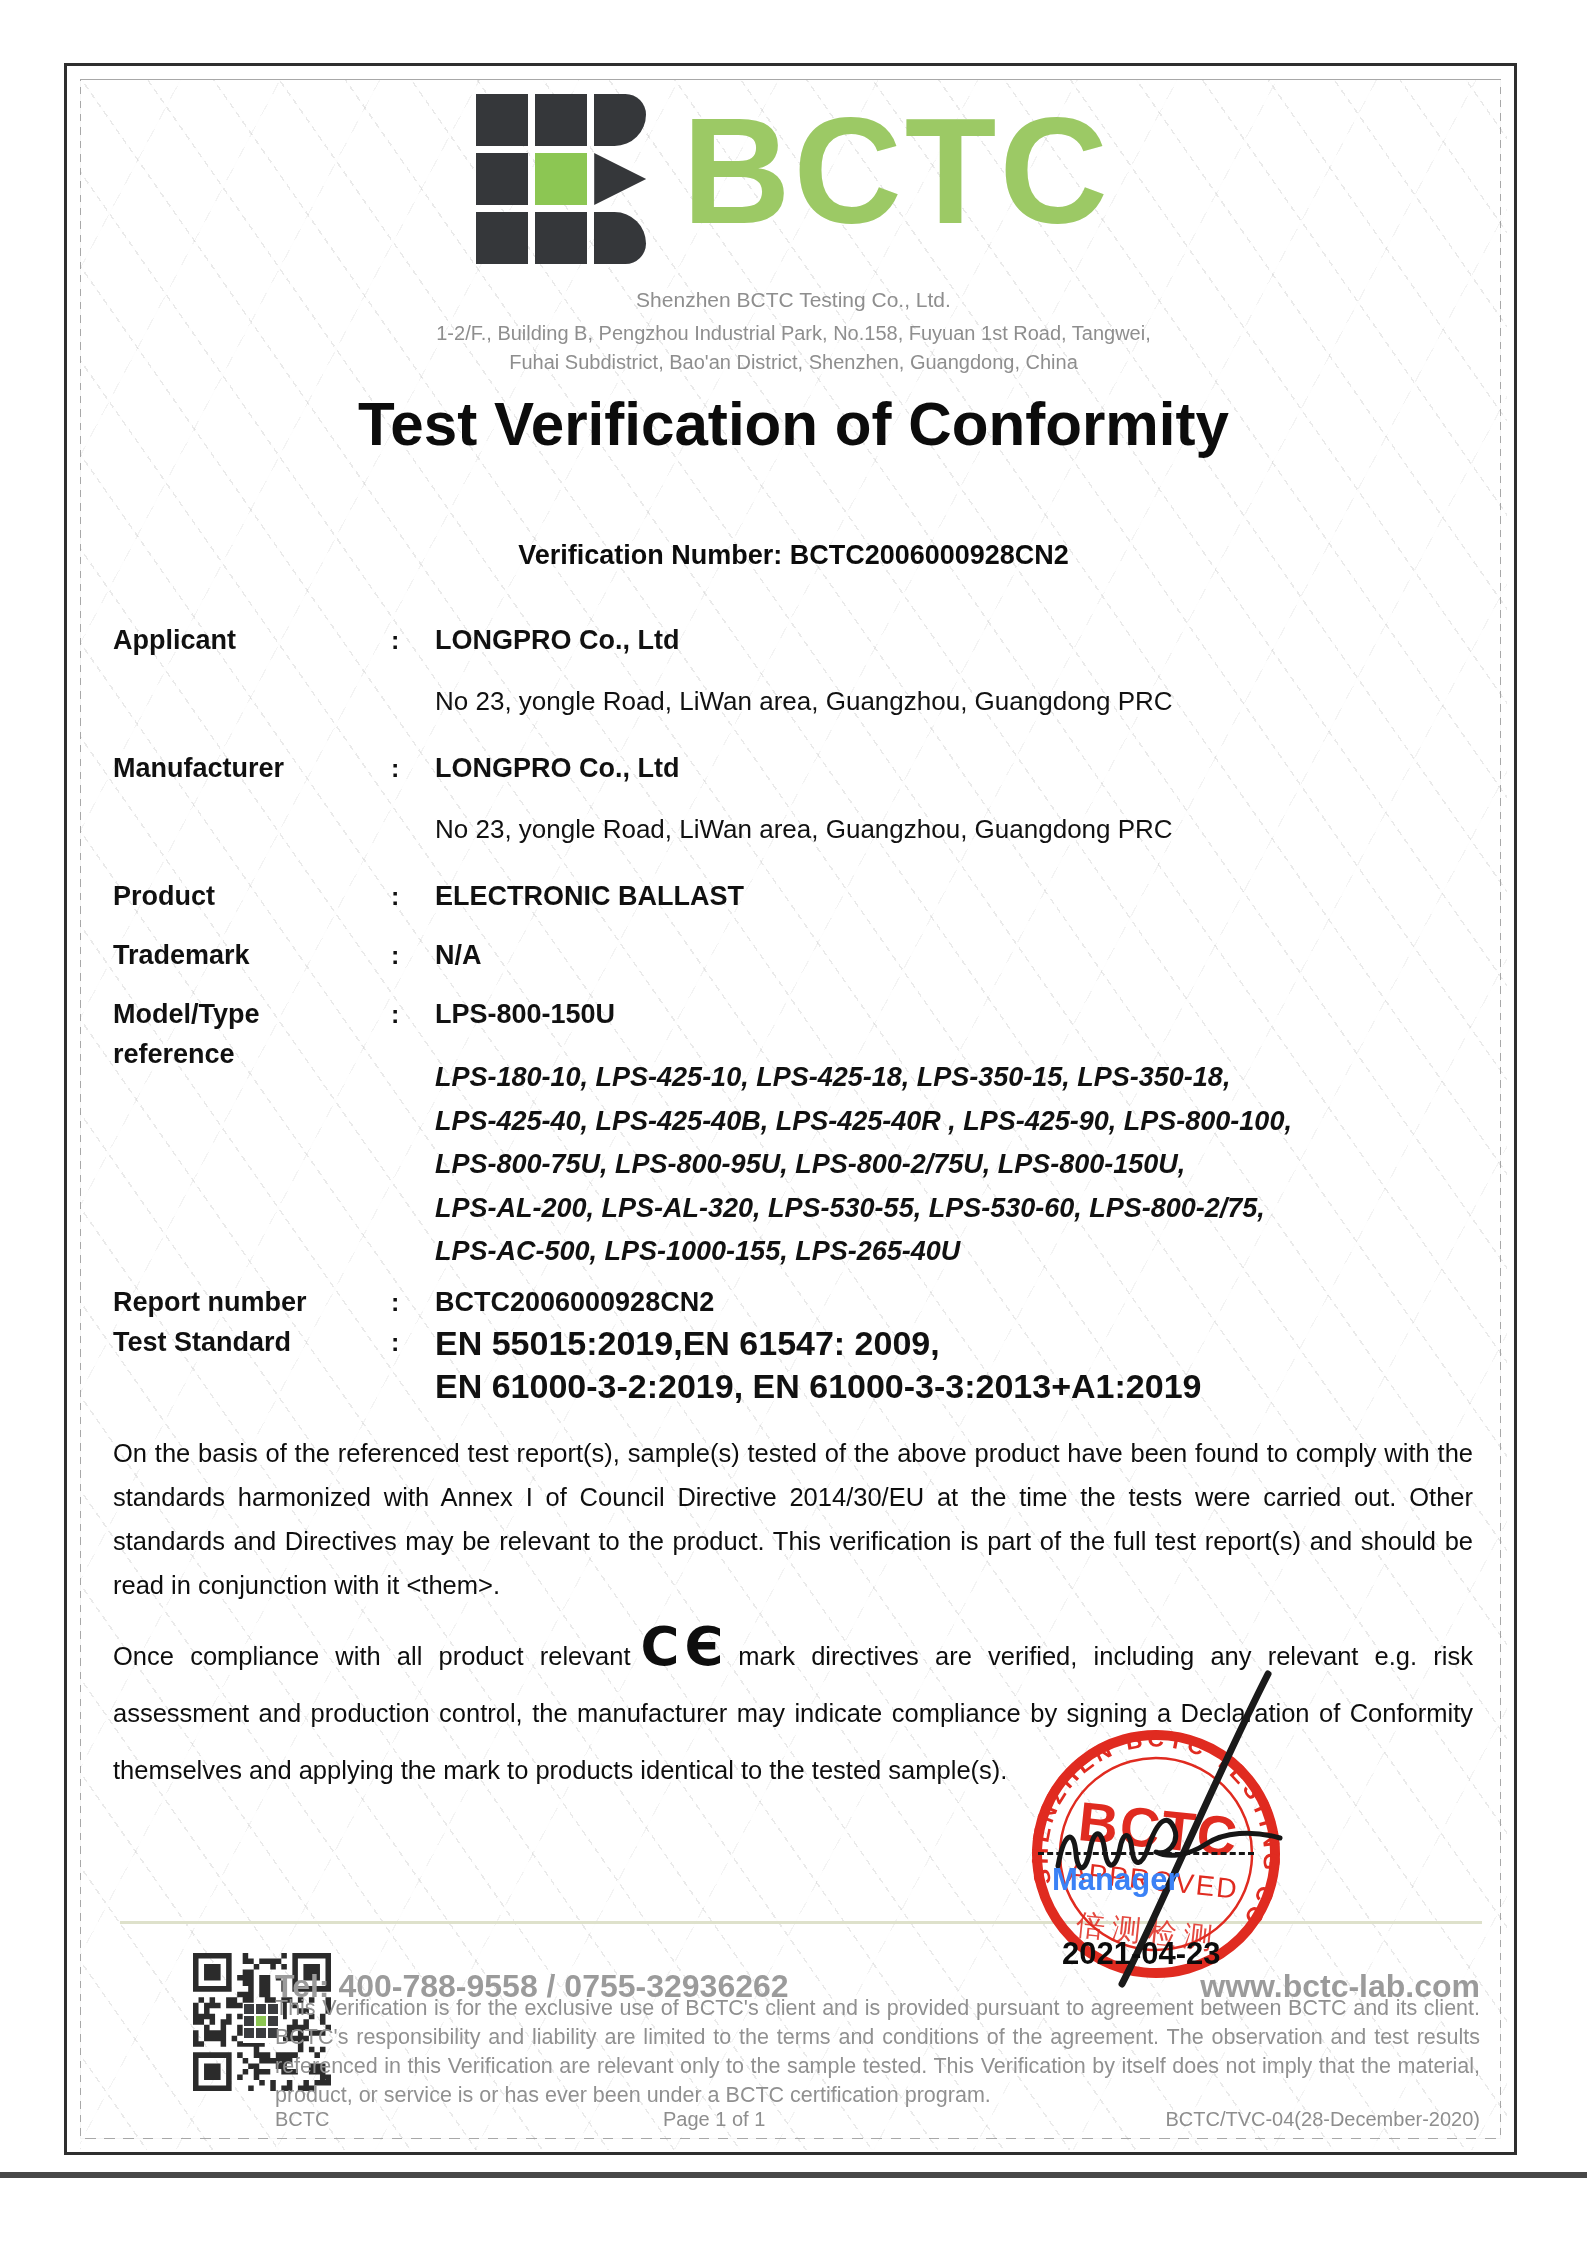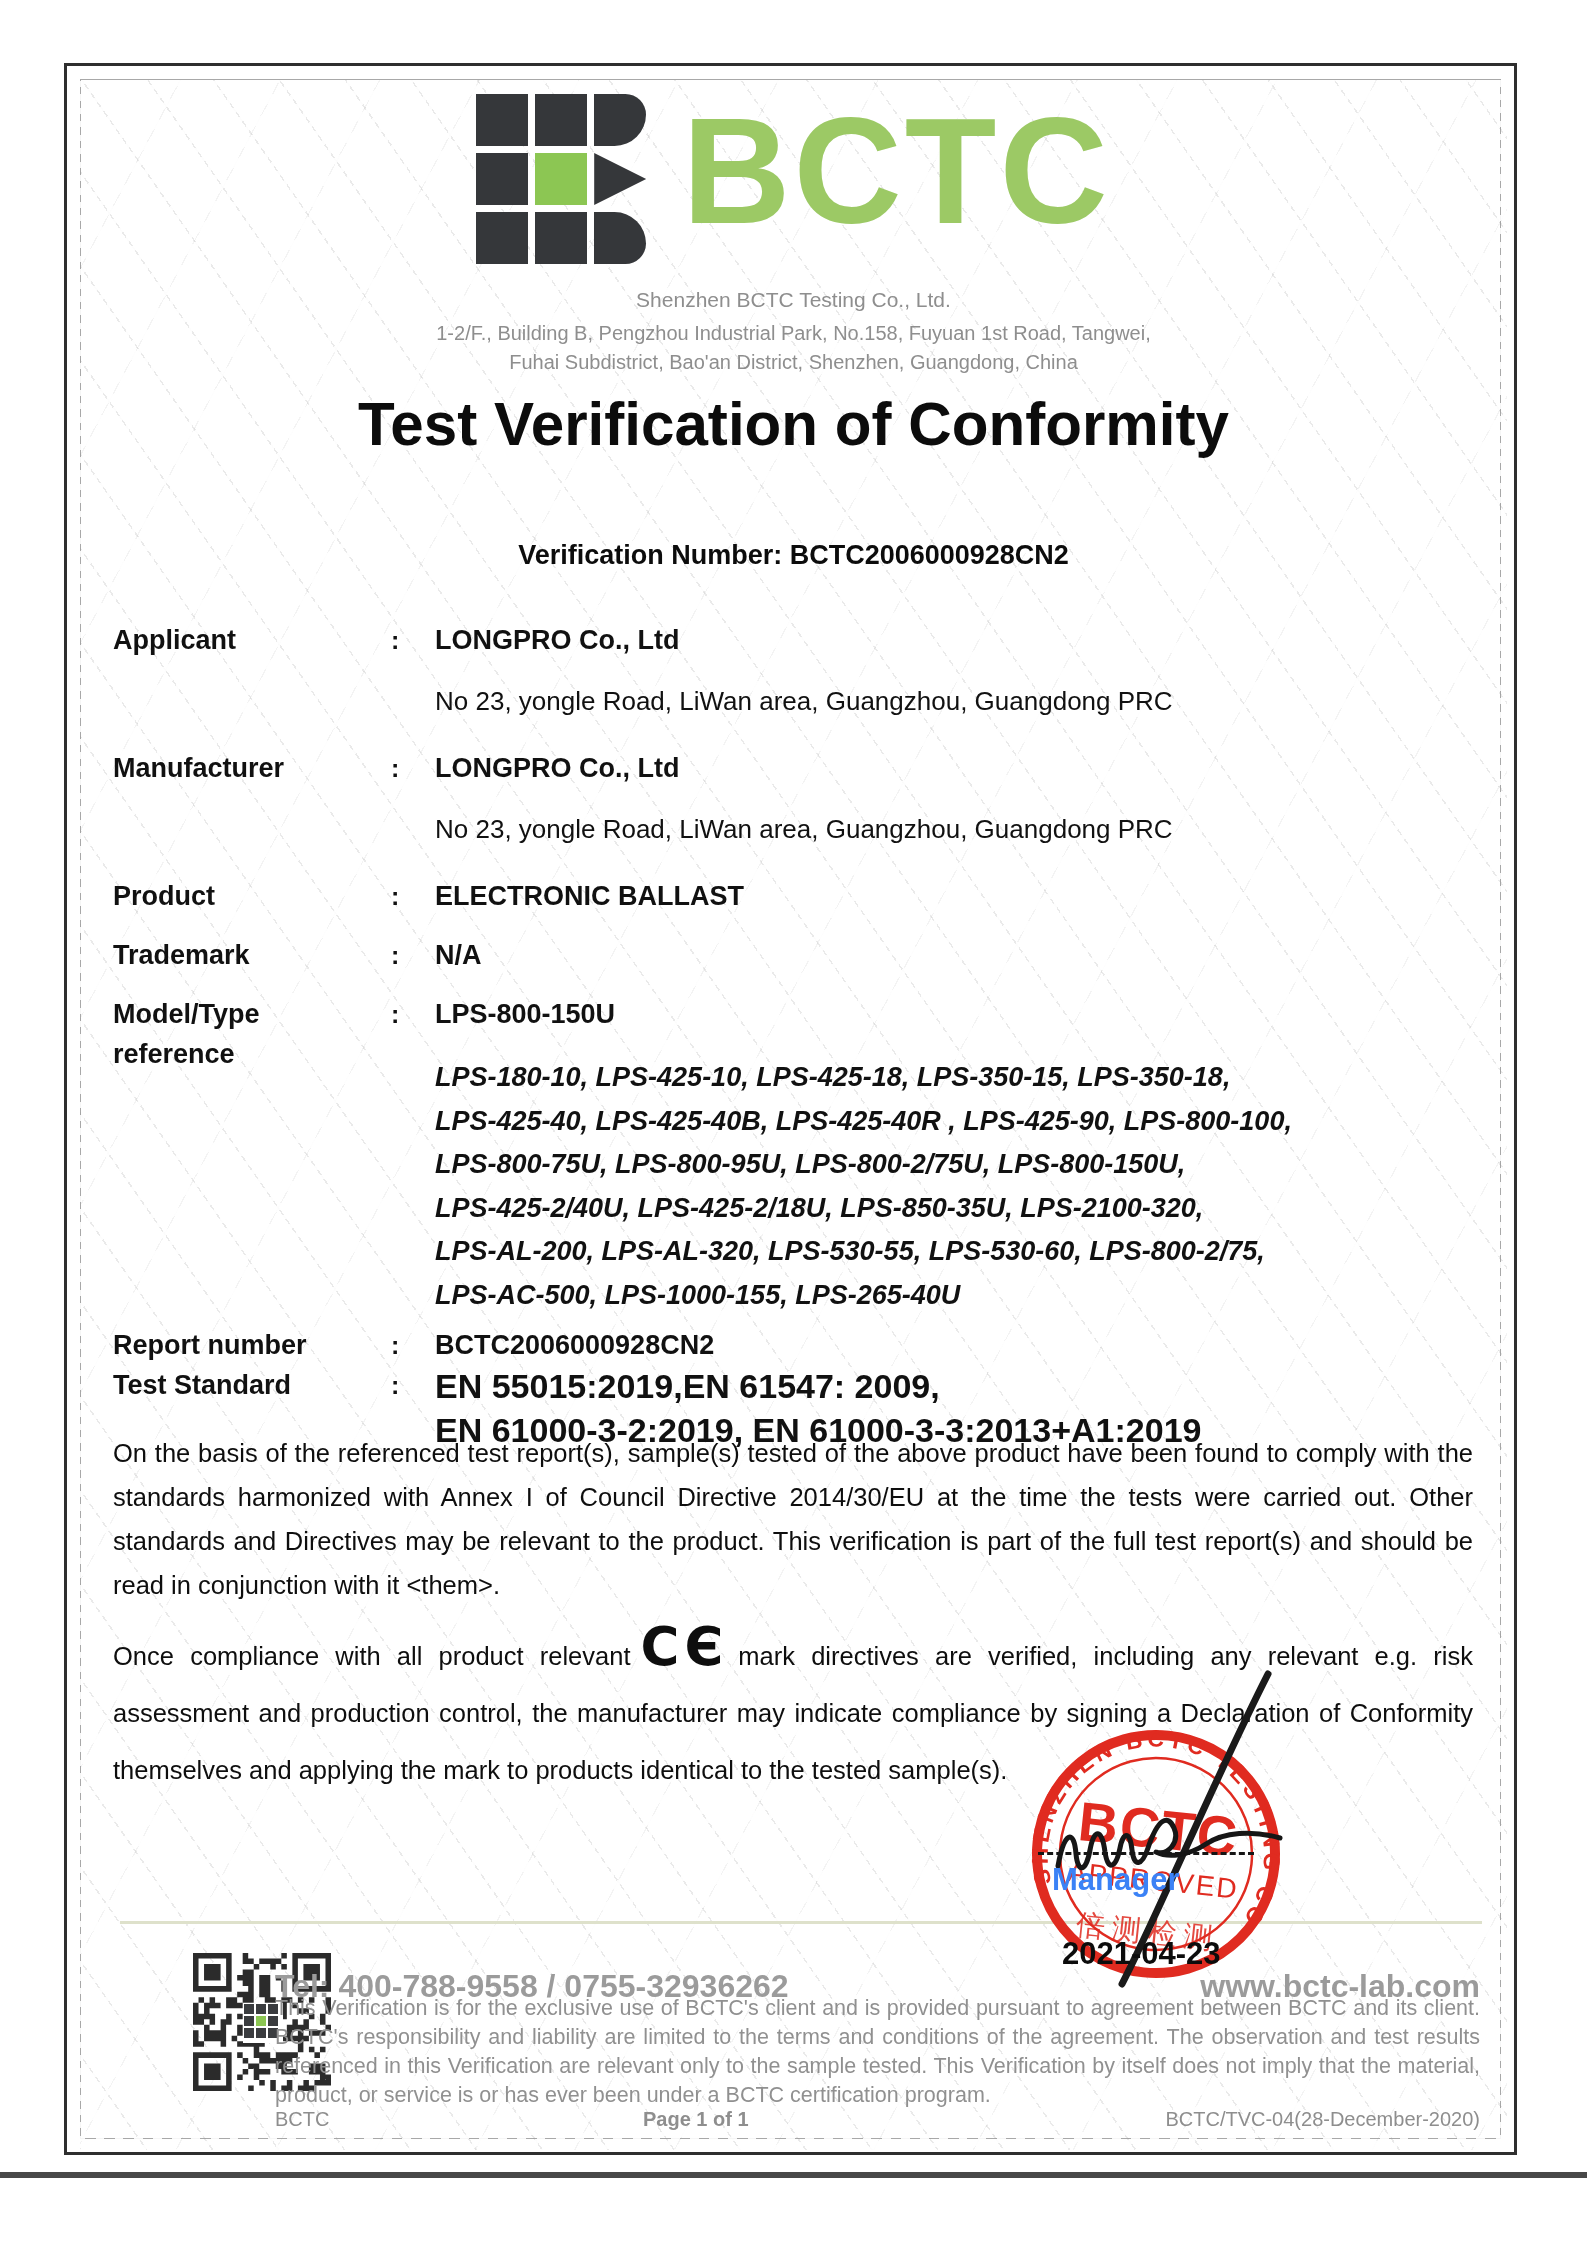--- a/index.html
+++ b/index.html
@@ -74,21 +74,21 @@
 
   
   .qr { left:193px; top:1953px; width:138px; height:138px; z-index:2; }
   .qr-logo { position:absolute; left:50px; top:50px; width:38px; height:38px; background:#fff; display:grid; grid-template-columns:repeat(3,10px); grid-auto-rows:10px; gap:2px; padding:1px; }
   .qr-logo i { background:#3a3c3f; }
   .qr-logo i.g { background:#8cc653; }
   .telrow { left:275px; top:1968px; width:1205px; display:flex; justify-content:space-between; align-items:flex-end; color:#9b9b9b; font-weight:bold; font-size:32px; z-index:2; }
   .disclaimer { left:275px; top:1994px; width:1205px; font-size:21.5px; line-height:29px; text-align:justify; color:#909090; z-index:2; }
   .bottomrow { left:275px; top:2108px; width:1205px; color:#8e8e8e; font-size:20px; z-index:2; }
   .bottomrow .bc-left { position:absolute; left:0; }
-  .bottomrow .bc-center { position:absolute; left:368px;font-weight:bold; }
+  .bottomrow .bc-center { position:absolute; left:388px; }
   .bottomrow .bc-right { position:absolute; right:0; }
 </style>
 </head>
 <body>
 
 <div class="page">
   <div class="border-outer">
     <div class="border-inner"></div>
   </div>
   <div class="watermark"></div>
@@ -162,21 +162,20 @@
         <div>Model/Type</div>
         <div>reference</div>
       </div>
       <div class="fcolon">:</div>
       <div>
         <div class="fvalue">LPS-800-150U</div>
         <div class="models">
           <div>LPS-180-10, LPS-425-10, LPS-425-18, LPS-350-15, LPS-350-18,</div>
           <div>LPS-425-40, LPS-425-40B, LPS-425-40R , LPS-425-90, LPS-800-100,</div>
           <div>LPS-800-75U, LPS-800-95U, LPS-800-2/75U, LPS-800-150U,</div>
-          <div>LPS-425-2/40U, LPS-425-2/18U, LPS-850-35U, LPS-2100-320,</div>
           <div>LPS-AL-200, LPS-AL-320, LPS-530-55, LPS-530-60, LPS-800-2/75,</div>
           <div>LPS-AC-500, LPS-1000-155, LPS-265-40U</div>
         </div>
       </div>
     </div>
 
     <div class="frow">
       <div class="flabel">Report number</div>
       <div class="fcolon">:</div>
       <div class="fvalue">BCTC2006000928CN2</div>

